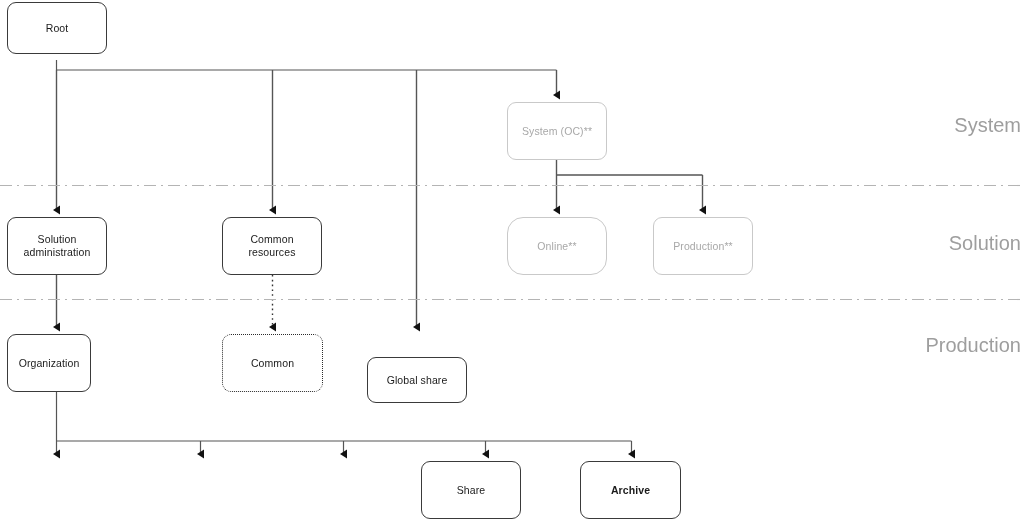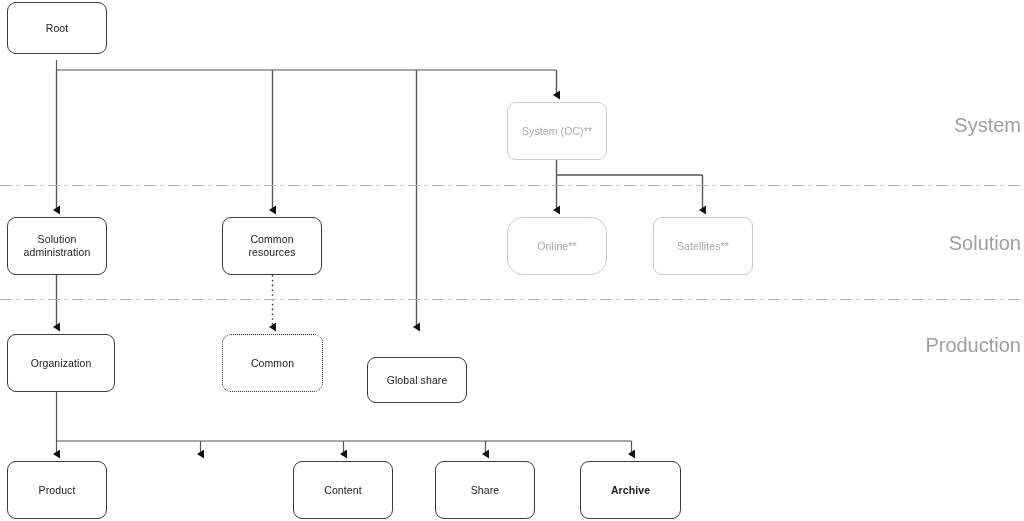--- a/index.html
+++ b/index.html
@@ -133,45 +133,39 @@
   <div class="node" style="left:222px;top:217px;width:100px;height:58px;">
     <span class="label">Common
 resources</span>
   </div>
 
   <div class="node ghost" style="left:507px;top:217px;width:100px;height:58px;border-radius:16px;">
     <span class="label">Online**</span>
   </div>
 
   <div class="node ghost" style="left:653px;top:217px;width:100px;height:58px;">
-    <span class="label">Satellites**</span>
+    <span class="label">Production**</span>
   </div>
 
-  <div class="node" style="left:7px;top:334px;width:108px;height:58px;">
+  <div class="node" style="left:7px;top:334px;width:84px;height:58px;">
     <span class="label">Organization</span>
   </div>
 
   <div class="node dotted" style="left:222px;top:334px;width:101px;height:58px;">
     <span class="label">Common</span>
   </div>
 
   <div class="node" style="left:367px;top:334px;width:100px;height:46px;margin-top:23px;">
     <span class="label">Global share</span>
   </div>
 
-  <div class="node" style="left:7px;top:461px;width:100px;height:58px;">
-    <span class="label">Product</span>
-  </div>
 
 
-  <div class="node" style="left:293px;top:461px;width:100px;height:58px;">
-    <span class="label">Content</span>
-  </div>
 
-  <div class="node" style="left:435px;top:461px;width:100px;height:58px;">
+  <div class="node" style="left:421px;top:461px;width:100px;height:58px;">
     <span class="label">Share</span>
   </div>
 
   <div class="node" style="left:580px;top:461px;width:101px;height:58px;font-weight:bold;">
     <span class="label">Archive</span>
   </div>
 
 </div>
 
 </body></html>

